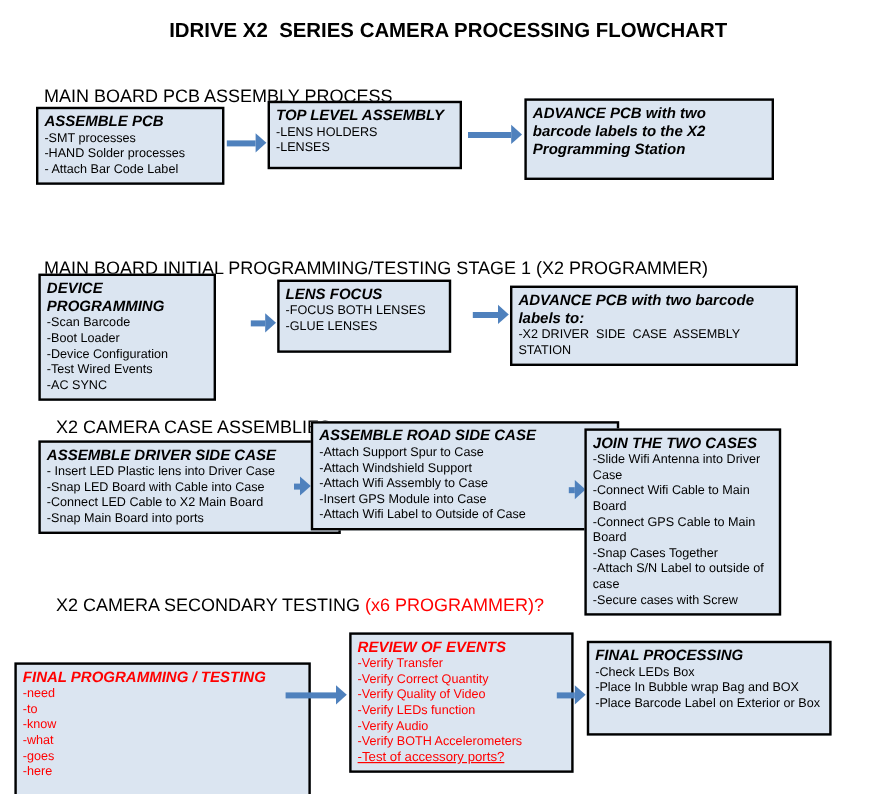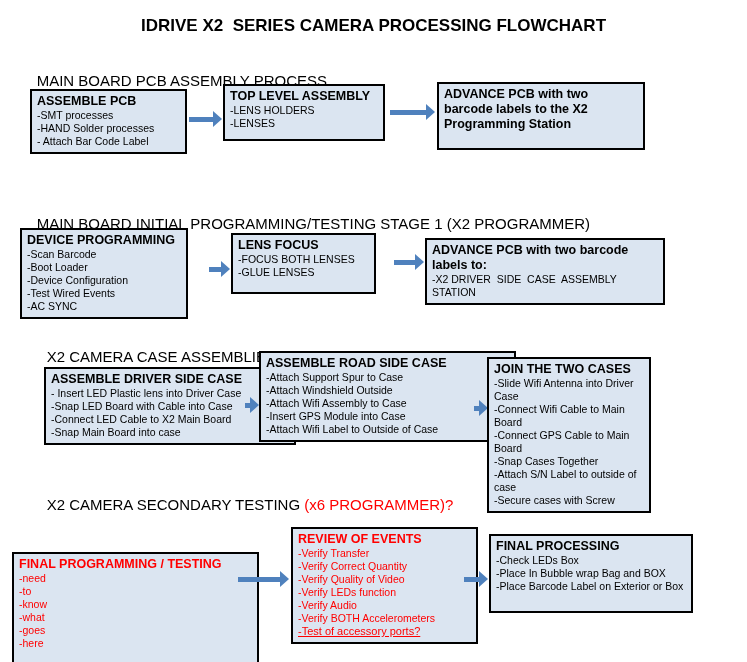--- a/index.html
+++ b/index.html
@@ -8,21 +8,21 @@
   .canvas { position:relative; width:747px; height:662px; background:var(--background,#ffffff); overflow:hidden; }
 
   .page-title { position:absolute; top:16px; left:0; width:100%; text-align:center;
                 font-size:17px; font-weight:bold; white-space:pre; }
 
   .section-heading { position:absolute; font-size:15px; font-weight:normal; white-space:pre; }
   .heading-suffix { color:var(--red-text,#ff0000); }
 
   .flow-box { position:absolute; background:var(--box-fill,#dbe5f1);
               border:2px solid var(--box-border,#000); padding:3px 5px 4px 5px; }
-  .box-title { font-size:12.5px; font-weight:bold; line-height:15px; }
+  .box-title { font-size:12.5px; font-weight:bold; line-height:15px;font-style:italic; }
   .box-item { font-size:10.5px; line-height:13px; white-space:pre-wrap; }
   .box-footnote { font-size:11px; line-height:13px; white-space:pre-wrap;
                   text-decoration:underline; color:var(--red-text,#ff0000); }
   .red-box .box-title, .red-box .box-item { color:var(--red-text,#ff0000); }
 
   .arrow { position:absolute; height:16px; display:flex; align-items:center; }
   .arrow-shaft { flex:1 1 auto; height:5px; background:var(--arrow,#4f81bd); }
   .arrow-head { flex:0 0 auto; width:0; height:0;
                 border-top:8px solid transparent; border-bottom:8px solid transparent;
                 border-left:9px solid var(--arrow,#4f81bd); }
@@ -67,21 +67,21 @@
 
   <div class="flow-box" style="left:437px; top:82px; width:208px; min-height:68px">
     <div class="box-title">ADVANCE PCB with two barcode labels to the X2 Programming Station</div>
     <div class="box-items"></div>
   </div>
 
   <div class="section-heading" style="left:20px; top:198px">
     <span>MAIN BOARD INITIAL PROGRAMMING/TESTING STAGE 1 (X2 PROGRAMMER)</span>
   </div>
 
-  <div class="flow-box" style="left:20px; top:228px; width:168px; min-height:85px">
+  <div class="flow-box" style="left:32px; top:228px; width:148px; min-height:85px">
     <div class="box-title">DEVICE PROGRAMMING</div>
     <div class="box-items">
         <div class="box-item">-Scan Barcode</div>
         <div class="box-item">-Boot Loader</div>
         <div class="box-item">-Device Configuration</div>
         <div class="box-item">-Test Wired Events</div>
         <div class="box-item">-AC SYNC</div>
       </div>
   </div>
 
@@ -107,40 +107,40 @@
     <div class="box-title">ADVANCE PCB with two barcode labels to:</div>
     <div class="box-items">
         <div class="box-item">-X2 DRIVER  SIDE  CASE  ASSEMBLY STATION</div>
       </div>
   </div>
 
   <div class="section-heading" style="left:30px; top:331px">
     <span>X2 CAMERA CASE ASSEMBLIES</span>
   </div>
 
-  <div class="flow-box" style="left:44px; top:367px; width:252px; min-height:78px">
+  <div class="flow-box" style="left:32px; top:367px; width:252px; min-height:78px">
     <div class="box-title">ASSEMBLE DRIVER SIDE CASE</div>
     <div class="box-items">
         <div class="box-item">- Insert LED Plastic lens into Driver Case</div>
         <div class="box-item">-Snap LED Board with Cable into Case</div>
         <div class="box-item">-Connect LED Cable to X2 Main Board</div>
-        <div class="box-item">-Snap Main Board into case</div>
+        <div class="box-item">-Snap Main Board into ports</div>
       </div>
   </div>
 
   <div class="arrow" style="left:245px; top:397px; width:14px">
     <div class="arrow-shaft"></div>
     <div class="arrow-head"></div>
   </div>
 
   <div class="flow-box" style="left:259px; top:351px; width:257px; min-height:89px">
     <div class="box-title">ASSEMBLE ROAD SIDE CASE</div>
     <div class="box-items">
         <div class="box-item">-Attach Support Spur to Case</div>
-        <div class="box-item">-Attach Windshield Outside</div>
+        <div class="box-item">-Attach Windshield Support</div>
         <div class="box-item">-Attach Wifi Assembly to Case</div>
         <div class="box-item">-Insert GPS Module into Case</div>
         <div class="box-item">-Attach Wifi Label to Outside of Case</div>
       </div>
   </div>
 
   <div class="arrow" style="left:474px; top:400px; width:14px">
     <div class="arrow-shaft"></div>
     <div class="arrow-head"></div>
   </div>

